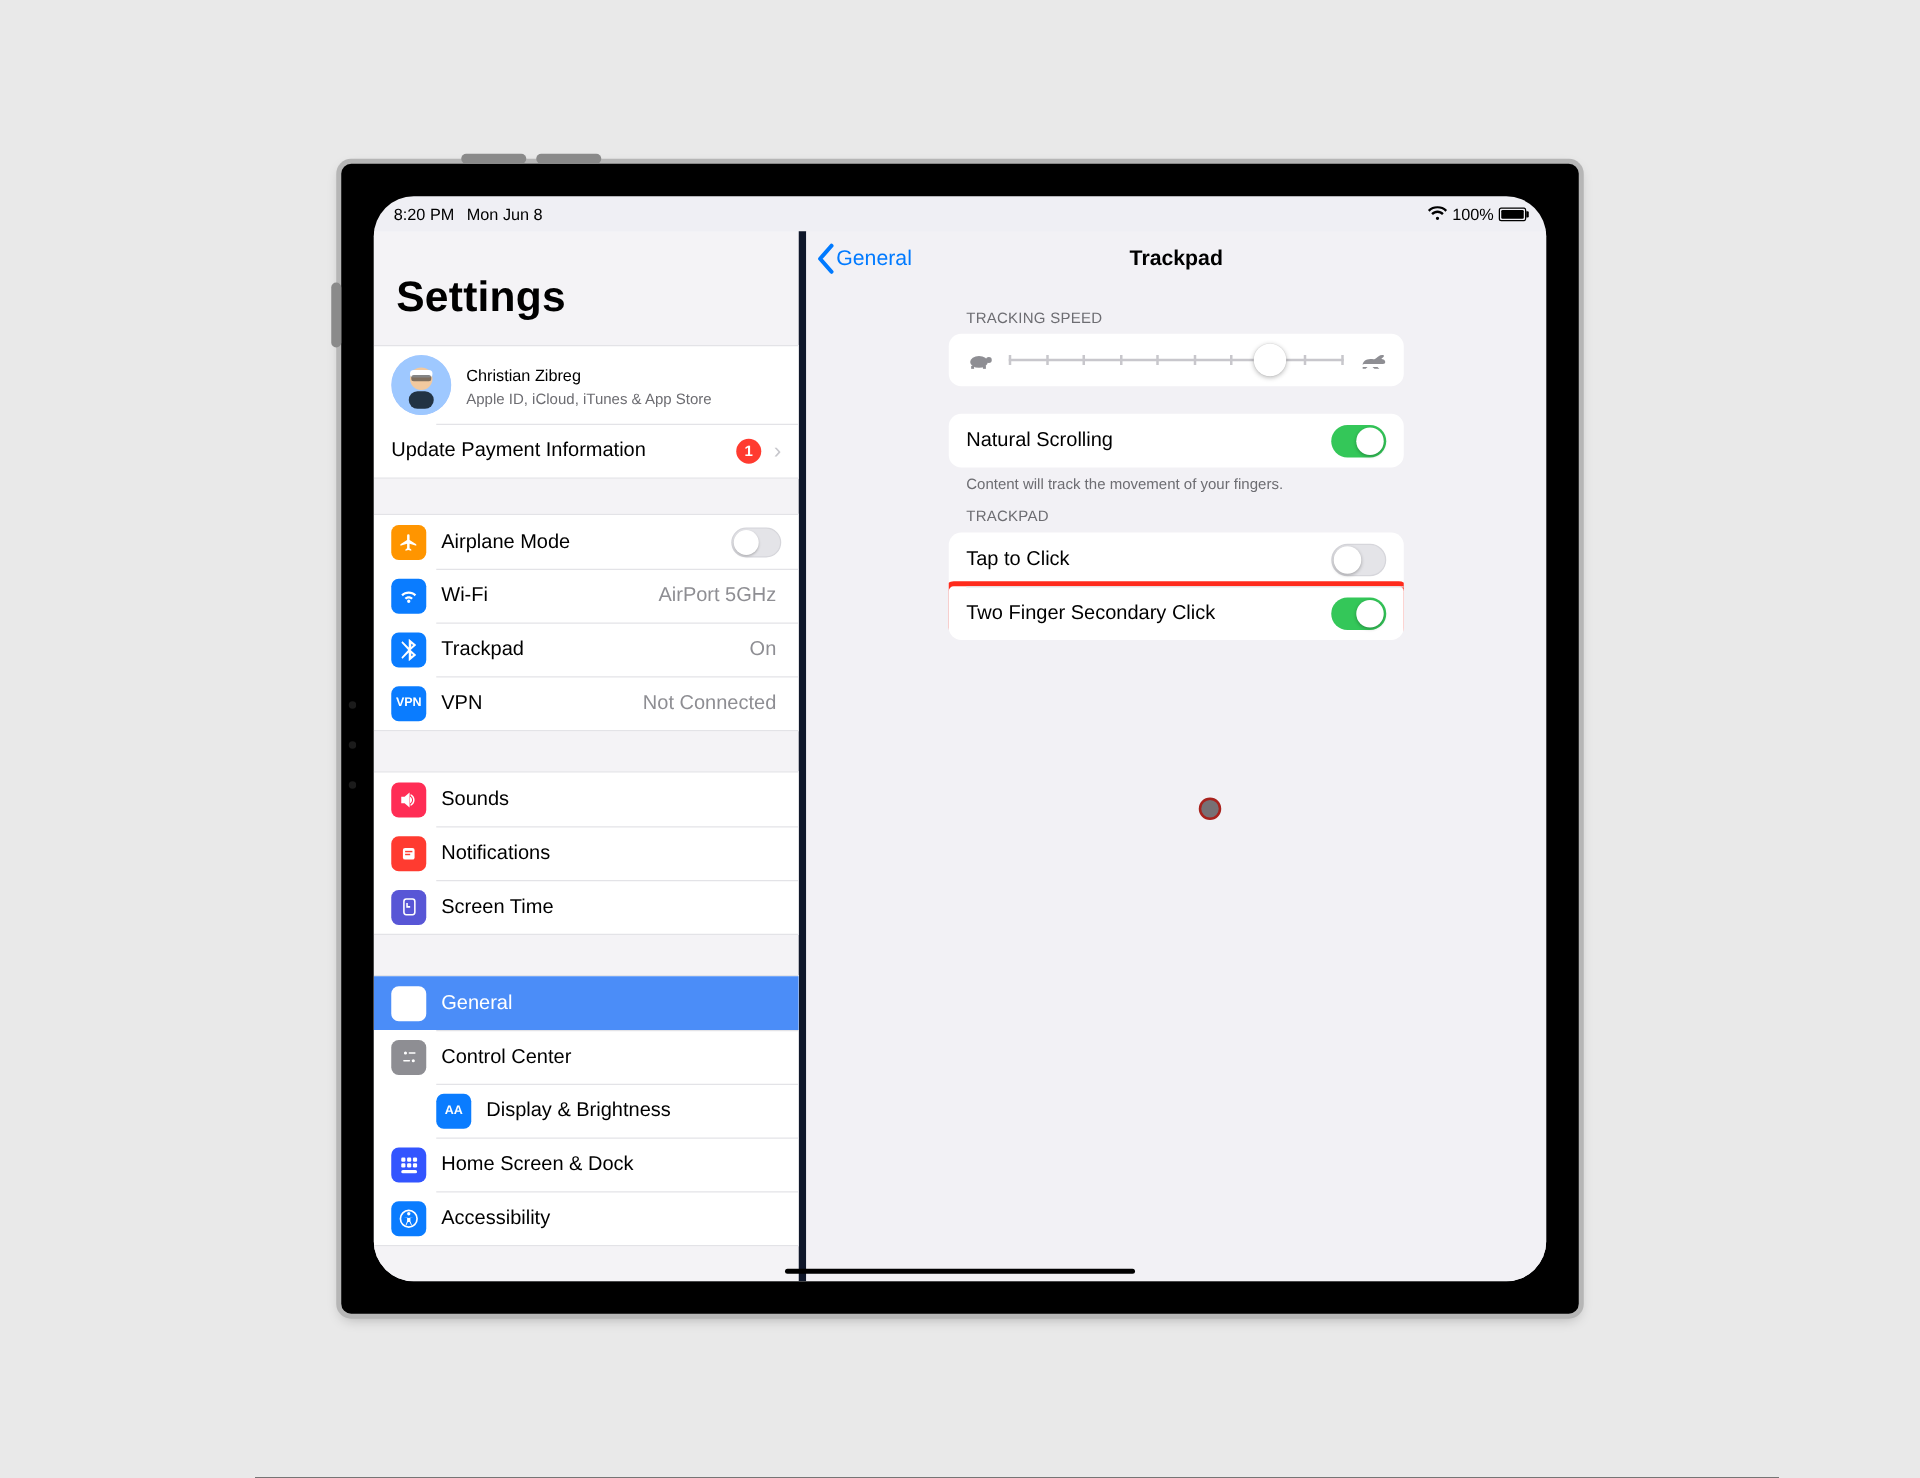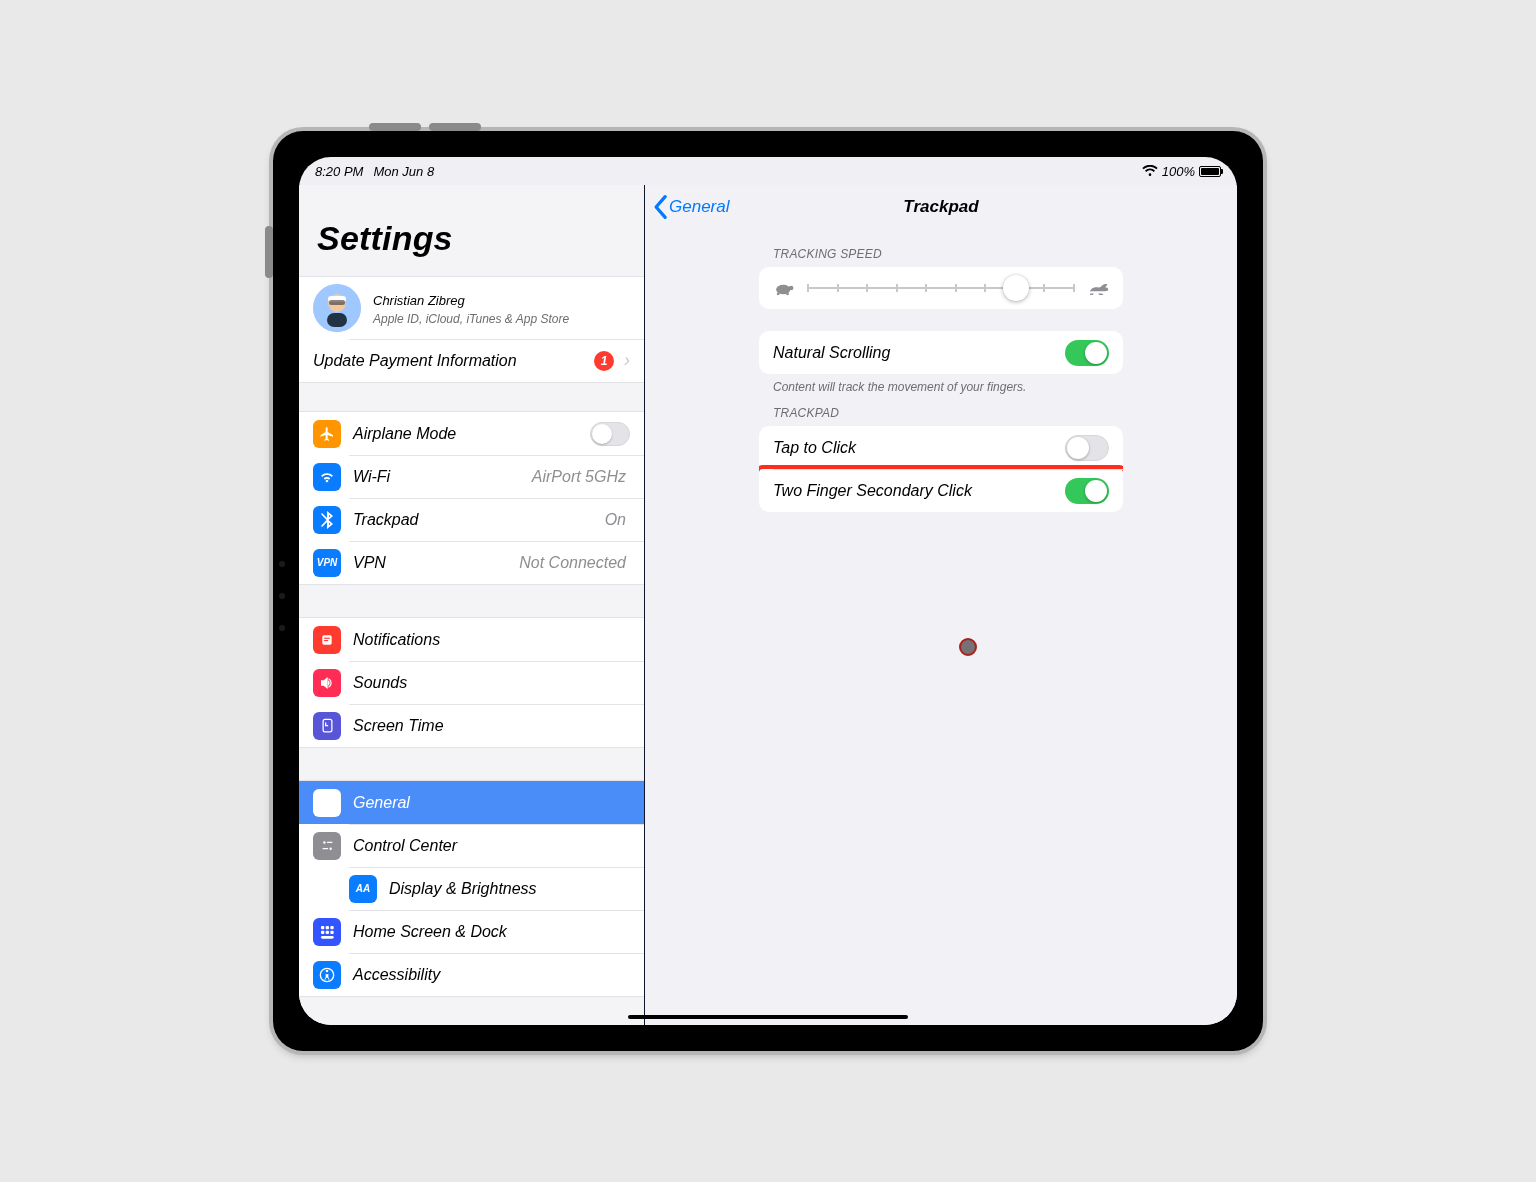--- a/index.html
+++ b/index.html
@@ -1,19 +1,19 @@
 <!DOCTYPE html>
 <html><head>
 <meta charset="utf-8">
 <style>
   * { box-sizing: border-box; margin: 0; padding: 0; font-family: -apple-system, "Helvetica Neue", Helvetica, Arial, sans-serif; -webkit-font-smoothing: antialiased; }
   body { background:#e9e9e9; display:flex; align-items:center; justify-content:center; width:1536px; height:1182px; }
 
   
-  .ipad-frame { width:990px; height:920px; background:#000; border-radius:30px; position:relative; box-shadow:0 0 0 4px #b6b6b6, 0 4px 10px rgba(0,0,0,.25); padding:12px;font-style:italic; }
+  .ipad-frame { width:990px; height:920px; background:#000; border-radius:8px; position:relative; box-shadow:0 0 0 4px #b6b6b6, 0 4px 10px rgba(0,0,0,.25); padding:12px; }
   .ipad-inner { width:100%; height:100%; background:#000; border-radius:42px; overflow:hidden; position:relative; }
   .screen { position:absolute; top:14px; left:14px; right:14px; bottom:14px; background:#efeff4; border-radius:32px; overflow:hidden; }
 
   
   .btn-top1{position:absolute;top:-8px;left:96px;width:52px;height:8px;background:#8a8a8a;border-radius:4px;}
   .btn-top2{position:absolute;top:-8px;left:156px;width:52px;height:8px;background:#8a8a8a;border-radius:4px;}
   .btn-side{position:absolute;left:-8px;top:95px;width:8px;height:52px;background:#8a8a8a;border-radius:4px;}
   .dots{position:absolute;left:6px;top:430px;display:flex;flex-direction:column;gap:26px;}
   .dots span{width:6px;height:6px;background:#1b1b1b;border-radius:50%;display:block;}
 
@@ -23,21 +23,21 @@
   .statusbar .date{margin-left:10px;font-weight:500;}
   .statusbar .right{position:absolute;right:16px;top:0;height:28px;display:flex;align-items:center;gap:4px;font-size:13px;font-weight:500;}
   .wifi-ic{width:16px;height:12px;}
   .batt-ic{width:22px;height:11px;border:1.3px solid #000;border-radius:2px;position:relative;}
   .batt-ic::after{content:"";position:absolute;right:-3px;top:2px;width:2px;height:5px;background:#000;border-radius:0 1px 1px 0;}
   .batt-fill{position:absolute;left:1px;top:1px;bottom:1px;right:1px;background:#000;border-radius:1px;}
 
   .content{position:absolute;top:28px;left:0;right:0;bottom:0;display:flex;}
 
   
-  .sidebar{width:346px;background:#f4f3f6;border-right:1px solid #0f172a;overflow:hidden;position:relative;}
+  .sidebar{width:346px;background:#f4f3f6;border-right:6px solid #0f172a;overflow:hidden;position:relative;}
   .sidebar h1{font-size:34px;font-weight:700;padding:34px 18px 18px 18px;letter-spacing:0.2px;color:#000;}
   .group{background:#fff;border-top:1px solid #e3e3e7;border-bottom:1px solid #e3e3e7;margin-bottom:32px;}
   .row{display:flex;align-items:center;padding:0 14px;height:43px;position:relative;cursor:pointer;}
   .row + .row::before{content:"";position:absolute;left:50px;right:0;top:0;height:1px;background:#e3e3e7;}
   .row .label{font-size:16px;color:#000;flex:1;white-space:nowrap;}
   .row .sub{font-size:16px;color:#8e8e93;margin-right:4px;}
   .row .chev{color:#c7c7cc;font-size:18px;margin-left:4px;}
   .row.selected{background:#3b82f6;background:#4b8df8;border:none;}
   .row.selected::before{display:none;}
   .row.selected .label{color:#fff;}
@@ -185,36 +185,36 @@
             </div>
             <div class="row">
               <div class="icon" style="background:#0a7cff;font-size:10px;font-weight:700;">VPN</div>
               <span class="label">VPN</span>
               <span class="sub">Not Connected</span>
             </div>
           </div>
 
           <div class="group">
             <div class="row">
+              <div class="icon" style="background:#ff2d55">
+                  <svg width="16" height="14" viewBox="0 0 24 20" fill="#fff">
+                    <path d="M3 6v8h4l6 5V1L7 6H3zm13 4c0-1.8-1-3.3-2.5-4v8c1.5-.7 2.5-2.2 2.5-4zm3 0c0-3.3-2-6.1-4.8-7.2v2.1c1.8 1 3 2.9 3 5.1s-1.2 4.1-3 5.1v2.1C17 16.1 19 13.3 19 10z"></path>
+                  </svg>
+                </div>
+              <span class="label">Sounds</span>
+            </div>
+            <div class="row">
               <div class="icon" style="background:#ff3b30">
                   <svg width="14" height="14" viewBox="0 0 24 24" fill="#fff">
                     <rect x="4" y="4" width="16" height="16" rx="3"></rect>
                     <rect x="7" y="8" width="10" height="2" fill="#ff3b30"></rect>
                     <rect x="7" y="12" width="7" height="2" fill="#ff3b30"></rect>
                   </svg>
                 </div>
               <span class="label">Notifications</span>
-            </div>
-            <div class="row">
-              <div class="icon" style="background:#ff2d55">
-                  <svg width="16" height="14" viewBox="0 0 24 20" fill="#fff">
-                    <path d="M3 6v8h4l6 5V1L7 6H3zm13 4c0-1.8-1-3.3-2.5-4v8c1.5-.7 2.5-2.2 2.5-4zm3 0c0-3.3-2-6.1-4.8-7.2v2.1c1.8 1 3 2.9 3 5.1s-1.2 4.1-3 5.1v2.1C17 16.1 19 13.3 19 10z"></path>
-                  </svg>
-                </div>
-              <span class="label">Sounds</span>
             </div>
             <div class="row">
               <div class="icon" style="background:#5856d6">
                   <svg width="15" height="15" viewBox="0 0 24 24" fill="#fff">
                     <rect x="5" y="2" width="14" height="20" rx="3" fill="none" stroke="#fff" stroke-width="2"></rect>
                     <path d="M9 7v5h4" stroke="#fff" stroke-width="2" fill="none"></path>
                   </svg>
                 </div>
               <span class="label">Screen Time</span>
             </div>

